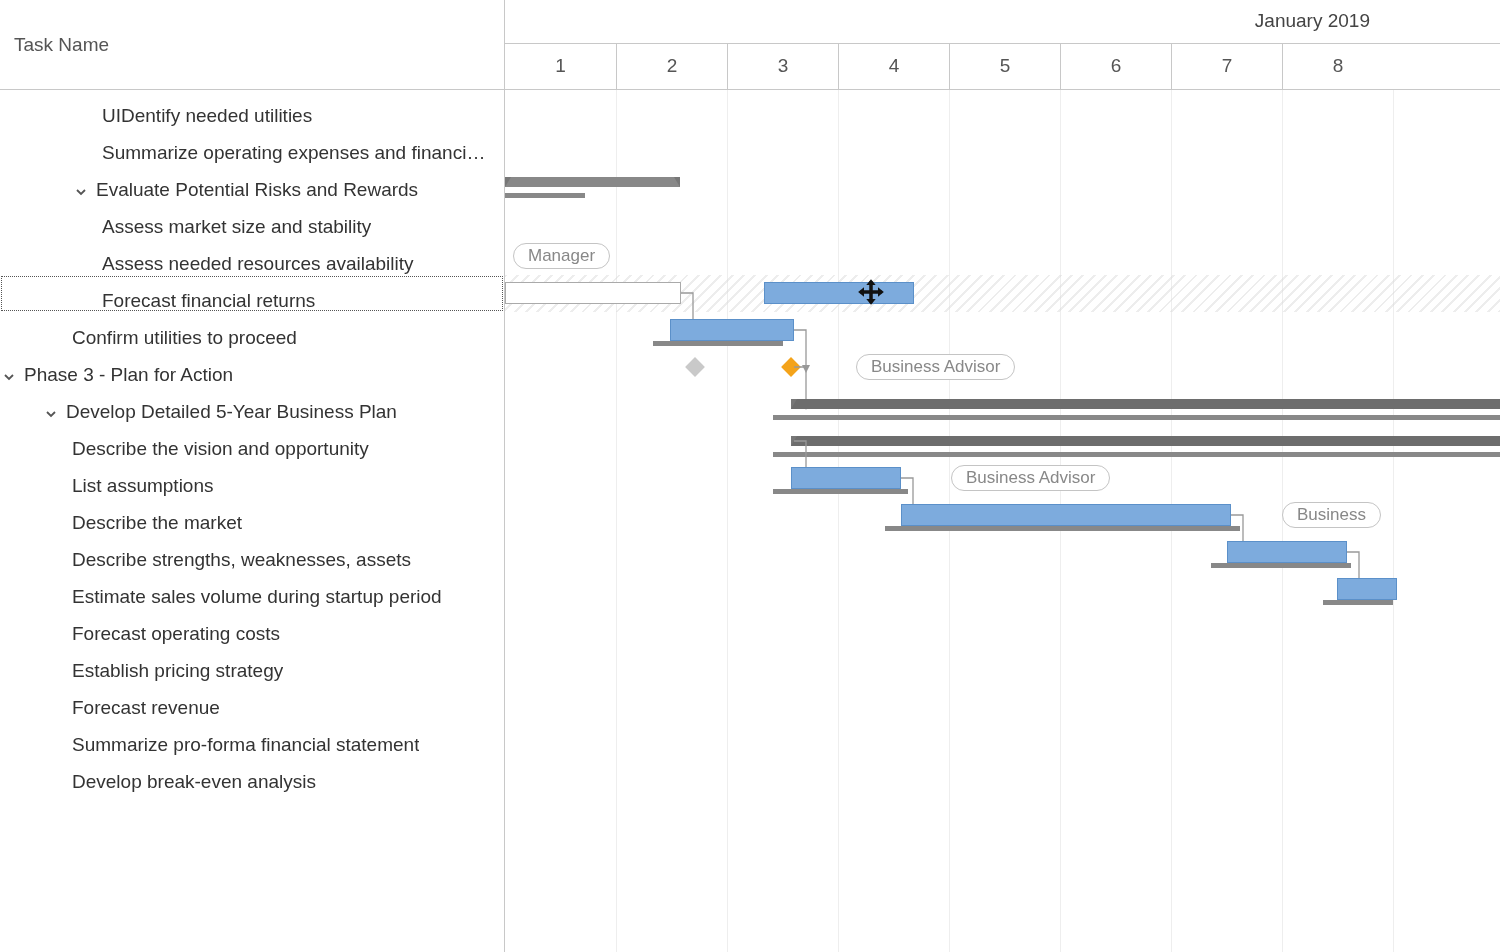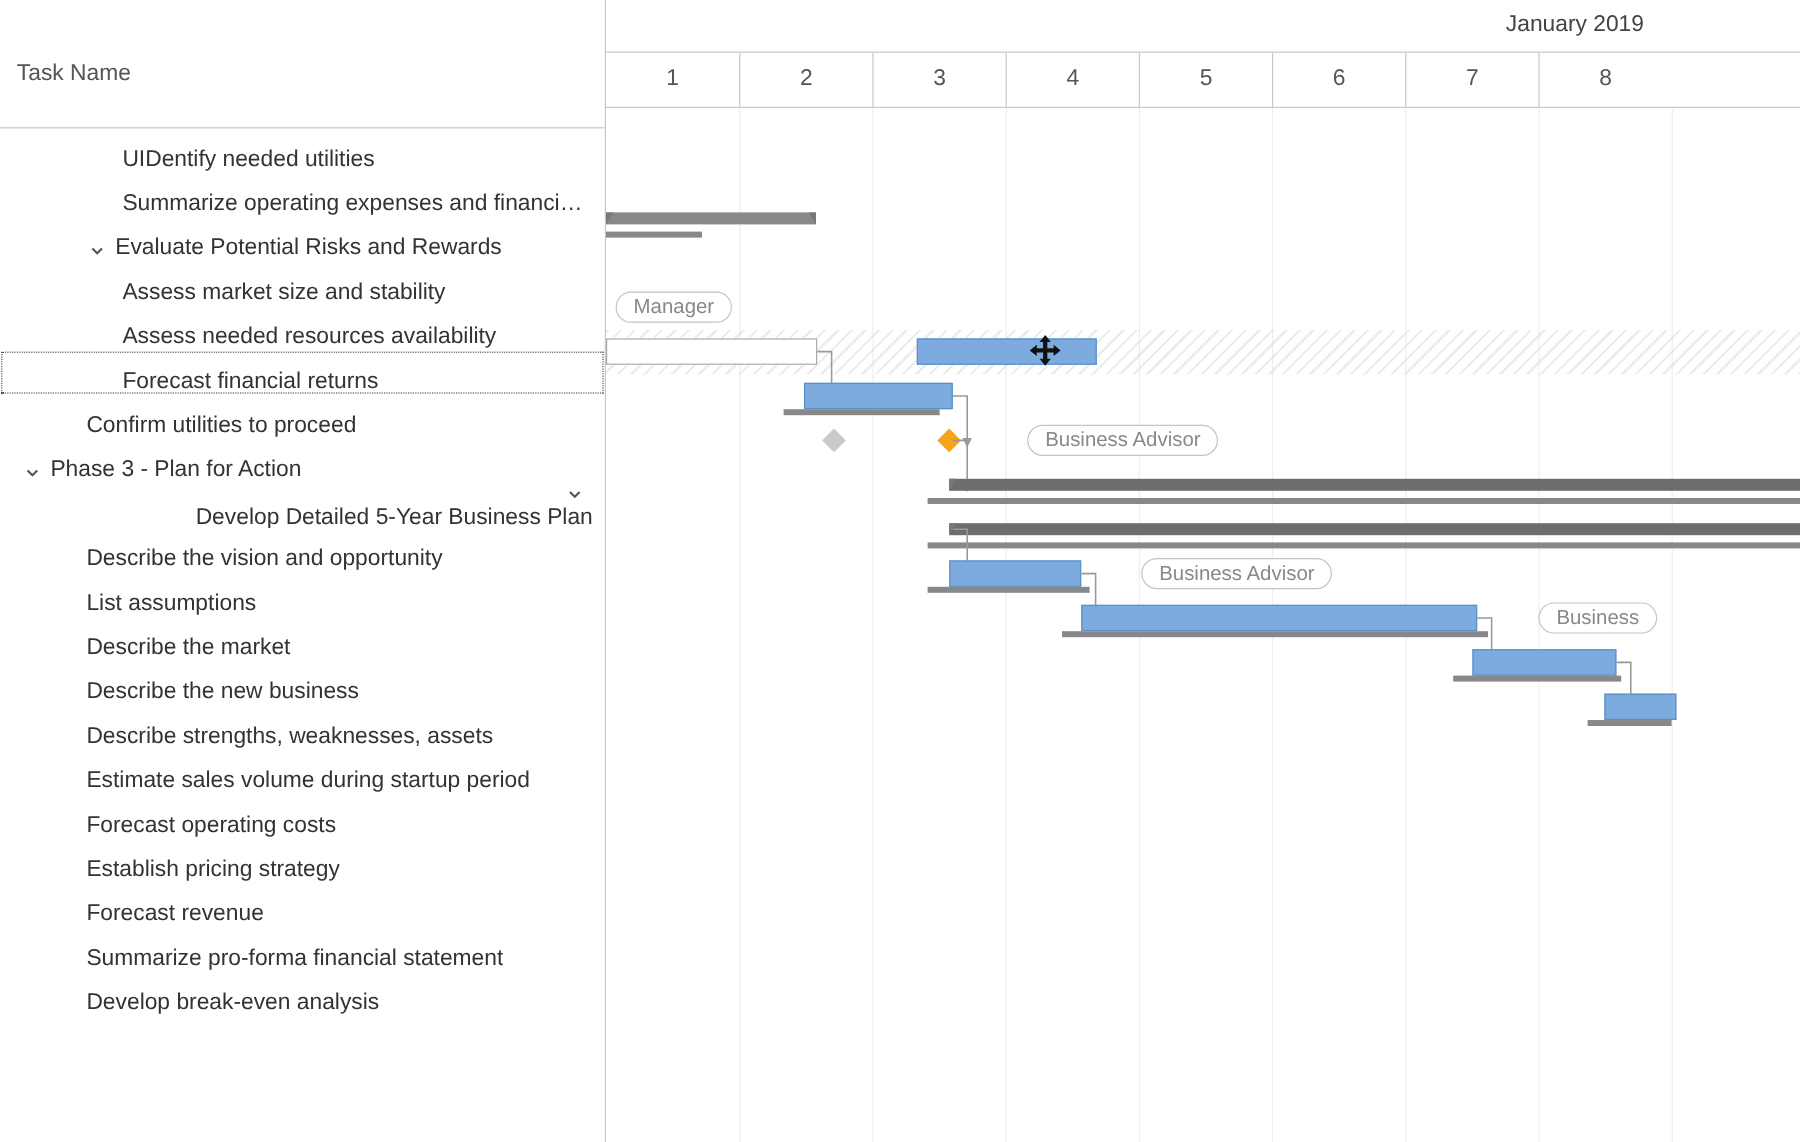--- a/index.html
+++ b/index.html
@@ -1,28 +1,28 @@
 <!DOCTYPE html>
 <html><head>
 <meta charset="utf-8">
 <style>
   * { box-sizing: border-box; }
   html, body { margin:0; padding:0; font-family: "Segoe UI", Arial, sans-serif; font-size:15px; color:#333; background:#fff; overflow:hidden; }
   .gantt { display:flex; width:1500px; height:952px; }
 
   
   .task-col { width:505px; border-right:1px solid #c8c8c8; display:flex; flex-direction:column; }
-  .task-col-header { height:90px; display:flex; align-items:center; padding-left:14px; border-bottom:1px solid #c8c8c8; font-size:19px; color:#555;margin-top:17px; }
+  .task-col-header { height:90px; display:flex; align-items:center; padding-left:14px; border-bottom:1px solid #c8c8c8; font-size:19px; color:#555; }
   .task-rows { flex:1; }
   .task-row { height:37px; display:flex; align-items:flex-end; font-size:19px; color:#333; white-space:nowrap; overflow:hidden; text-overflow:ellipsis; padding-right:10px; cursor:pointer; }
   .task-row.selected { outline:1px dotted #555; outline-offset:-2px; }
   .chevron { width:18px; height:18px; display:inline-flex; align-items:center; justify-content:center; margin-right:6px; color:#666; flex-shrink:0; }
   .chev-svg { width:12px; height:12px; }
-  .indent0 { padding-left:18px; }
-  .indent1 { padding-left:42px;flex-direction:column; }
+  .indent0 { }
+  .indent1 { padding-left:42px; }
   .indent2 { padding-left:72px; }
   .indent3 { padding-left:102px; }
   .task-label { overflow:hidden; text-overflow:ellipsis; }
 
   
   .timeline { flex:1; position:relative; display:flex; flex-direction:column; }
   .tl-header { height:90px; border-bottom:1px solid #c8c8c8; display:flex; flex-direction:column; }
   .tl-month { height:44px; display:flex; align-items:center; justify-content:flex-end; padding-right:130px; font-size:19px; color:#444; border-bottom:1px solid #c8c8c8; }
   .tl-days { height:46px; display:flex; }
   .day-cell { width:111px; border-left:1px solid #c8c8c8; display:flex; align-items:center; justify-content:center; font-size:19px; color:#555; }
@@ -109,23 +109,20 @@
           <span class="task-label">Develop Detailed 5-Year Business Plan</span>
         </div>
         <div class="task-row indent2">
           <span class="task-label">Describe the vision and opportunity</span>
         </div>
         <div class="task-row indent2">
           <span class="task-label">List assumptions</span>
         </div>
         <div class="task-row indent2">
           <span class="task-label">Describe the market</span>
-        </div>
-        <div class="task-row indent2">
-          <span class="task-label">Describe the new business</span>
         </div>
         <div class="task-row indent2">
           <span class="task-label">Describe strengths, weaknesses, assets</span>
         </div>
         <div class="task-row indent2">
           <span class="task-label">Estimate sales volume during startup period</span>
         </div>
         <div class="task-row indent2">
           <span class="task-label">Forecast operating costs</span>
         </div>

